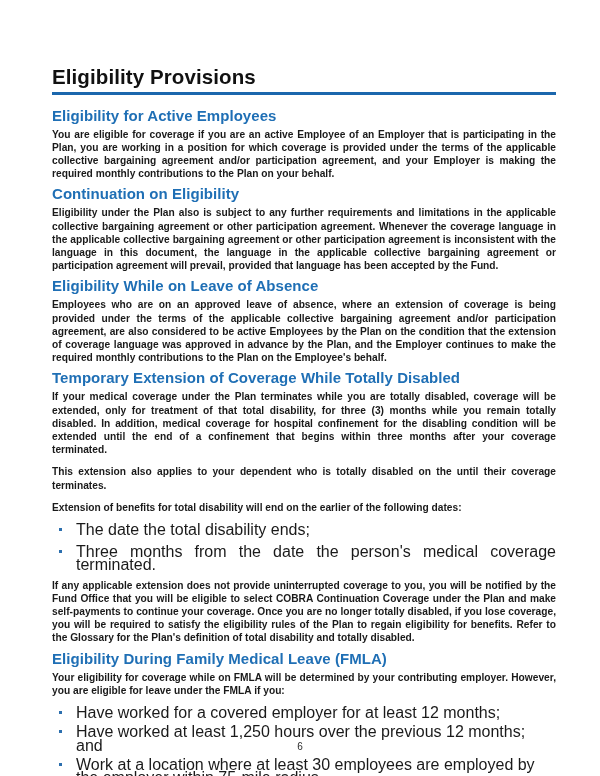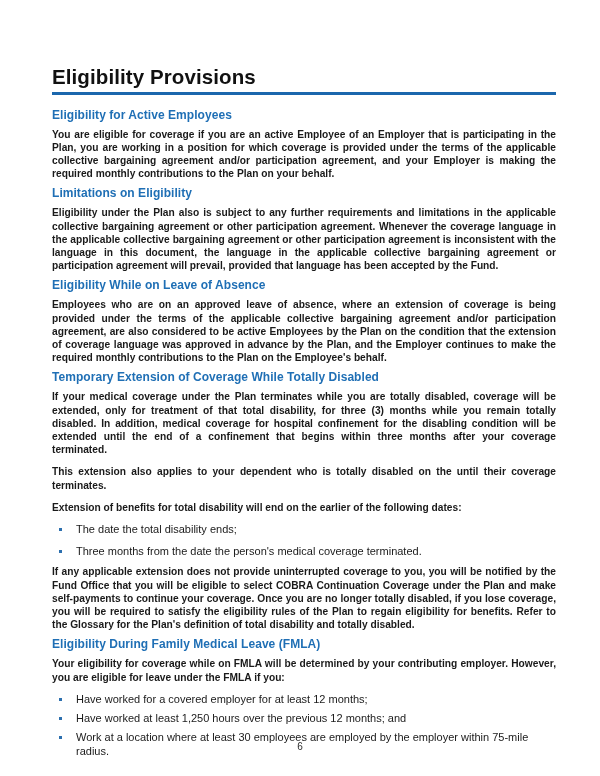--- a/index.html
+++ b/index.html
@@ -41,21 +41,21 @@
   }
   .title-rule {
     width: 504px;
     height: 2.6px;
     background: #1b67ad;
     margin: 0 0 14px 0;
   }
 
   
   .heading {
-    font-size: 12px;
+    font-size: 15px;
     font-weight: bold;
     color: #1f6fb5;
     line-height: 13px;
     margin: 0 0 6px 0;
     letter-spacing: 0.05px;
   }
 
   
   p.body {
     font-size: 10.2px;
@@ -70,21 +70,21 @@
 
   
   ul.bullets {
     list-style: none;
     margin: 2px 0 0 0;
     padding: 0;
   }
   ul.bullets li {
     position: relative;
     padding-left: 24px;
-    font-size: 11px;
+    font-size: 16px;
     line-height: 13.2px;
     color: #1a1a1a;
     text-align: justify;
     margin-bottom: 9px;
   }
   ul.bullets li:last-child { margin-bottom: 0; }
   ul.bullets.tight li { margin-bottom: 6px; text-align: left; }
   ul.bullets li .dot {
     position: absolute;
     left: 7px;
@@ -118,21 +118,21 @@
     <div class="title-rule"></div>
 
     <div class="block">
       <div class="heading">Eligibility for Active Employees</div>
       <p class="body last">You are eligible for coverage if you are an active Employee of an Employer that is participating in the Plan, you are working in a position for which coverage is provided under the terms of the applicable collective bargaining agreement and/or participation agreement, and your Employer is making the required monthly contributions to the Plan on your behalf.</p>
     </div>
 
     <div class="gap-sm"></div>
 
     <div class="block">
-      <div class="heading">Limitations on Eligibility</div>
+      <div class="heading">Continuation on Eligibility</div>
       <p class="body last">Eligibility under the Plan also is subject to any further requirements and limitations in the applicable collective bargaining agreement or other participation agreement. Whenever the coverage language in the applicable collective bargaining agreement or other participation agreement is inconsistent with the language in this document, the language in the applicable collective bargaining agreement or participation agreement will prevail, provided that language has been accepted by the Fund.</p>
     </div>
 
     <div class="gap-sm"></div>
 
     <div class="block">
       <div class="heading">Eligibility While on Leave of Absence</div>
       <p class="body last">Employees who are on an approved leave of absence, where an extension of coverage is being provided under the terms of the applicable collective bargaining agreement and/or participation agreement, are also considered to be active Employees by the Plan on the condition that the extension of coverage language was approved in advance by the Plan, and the Employer continues to make the required monthly contributions to the Plan on the Employee's behalf.</p>
     </div>
 

